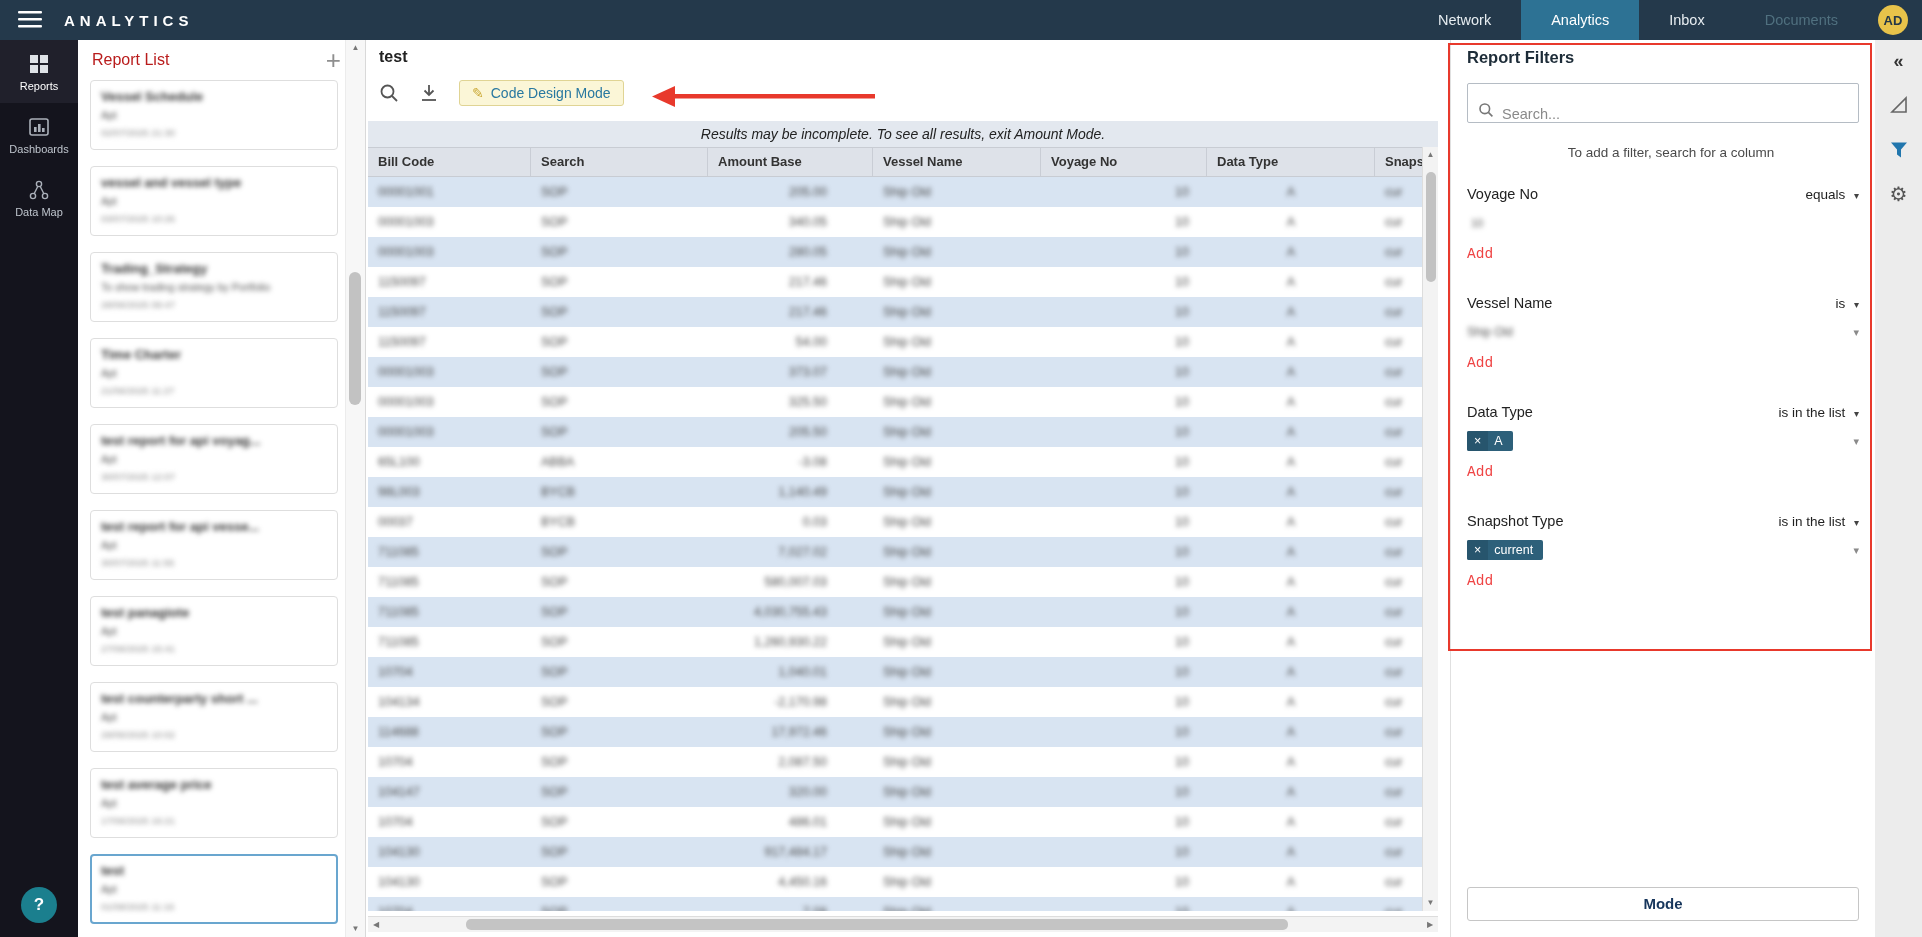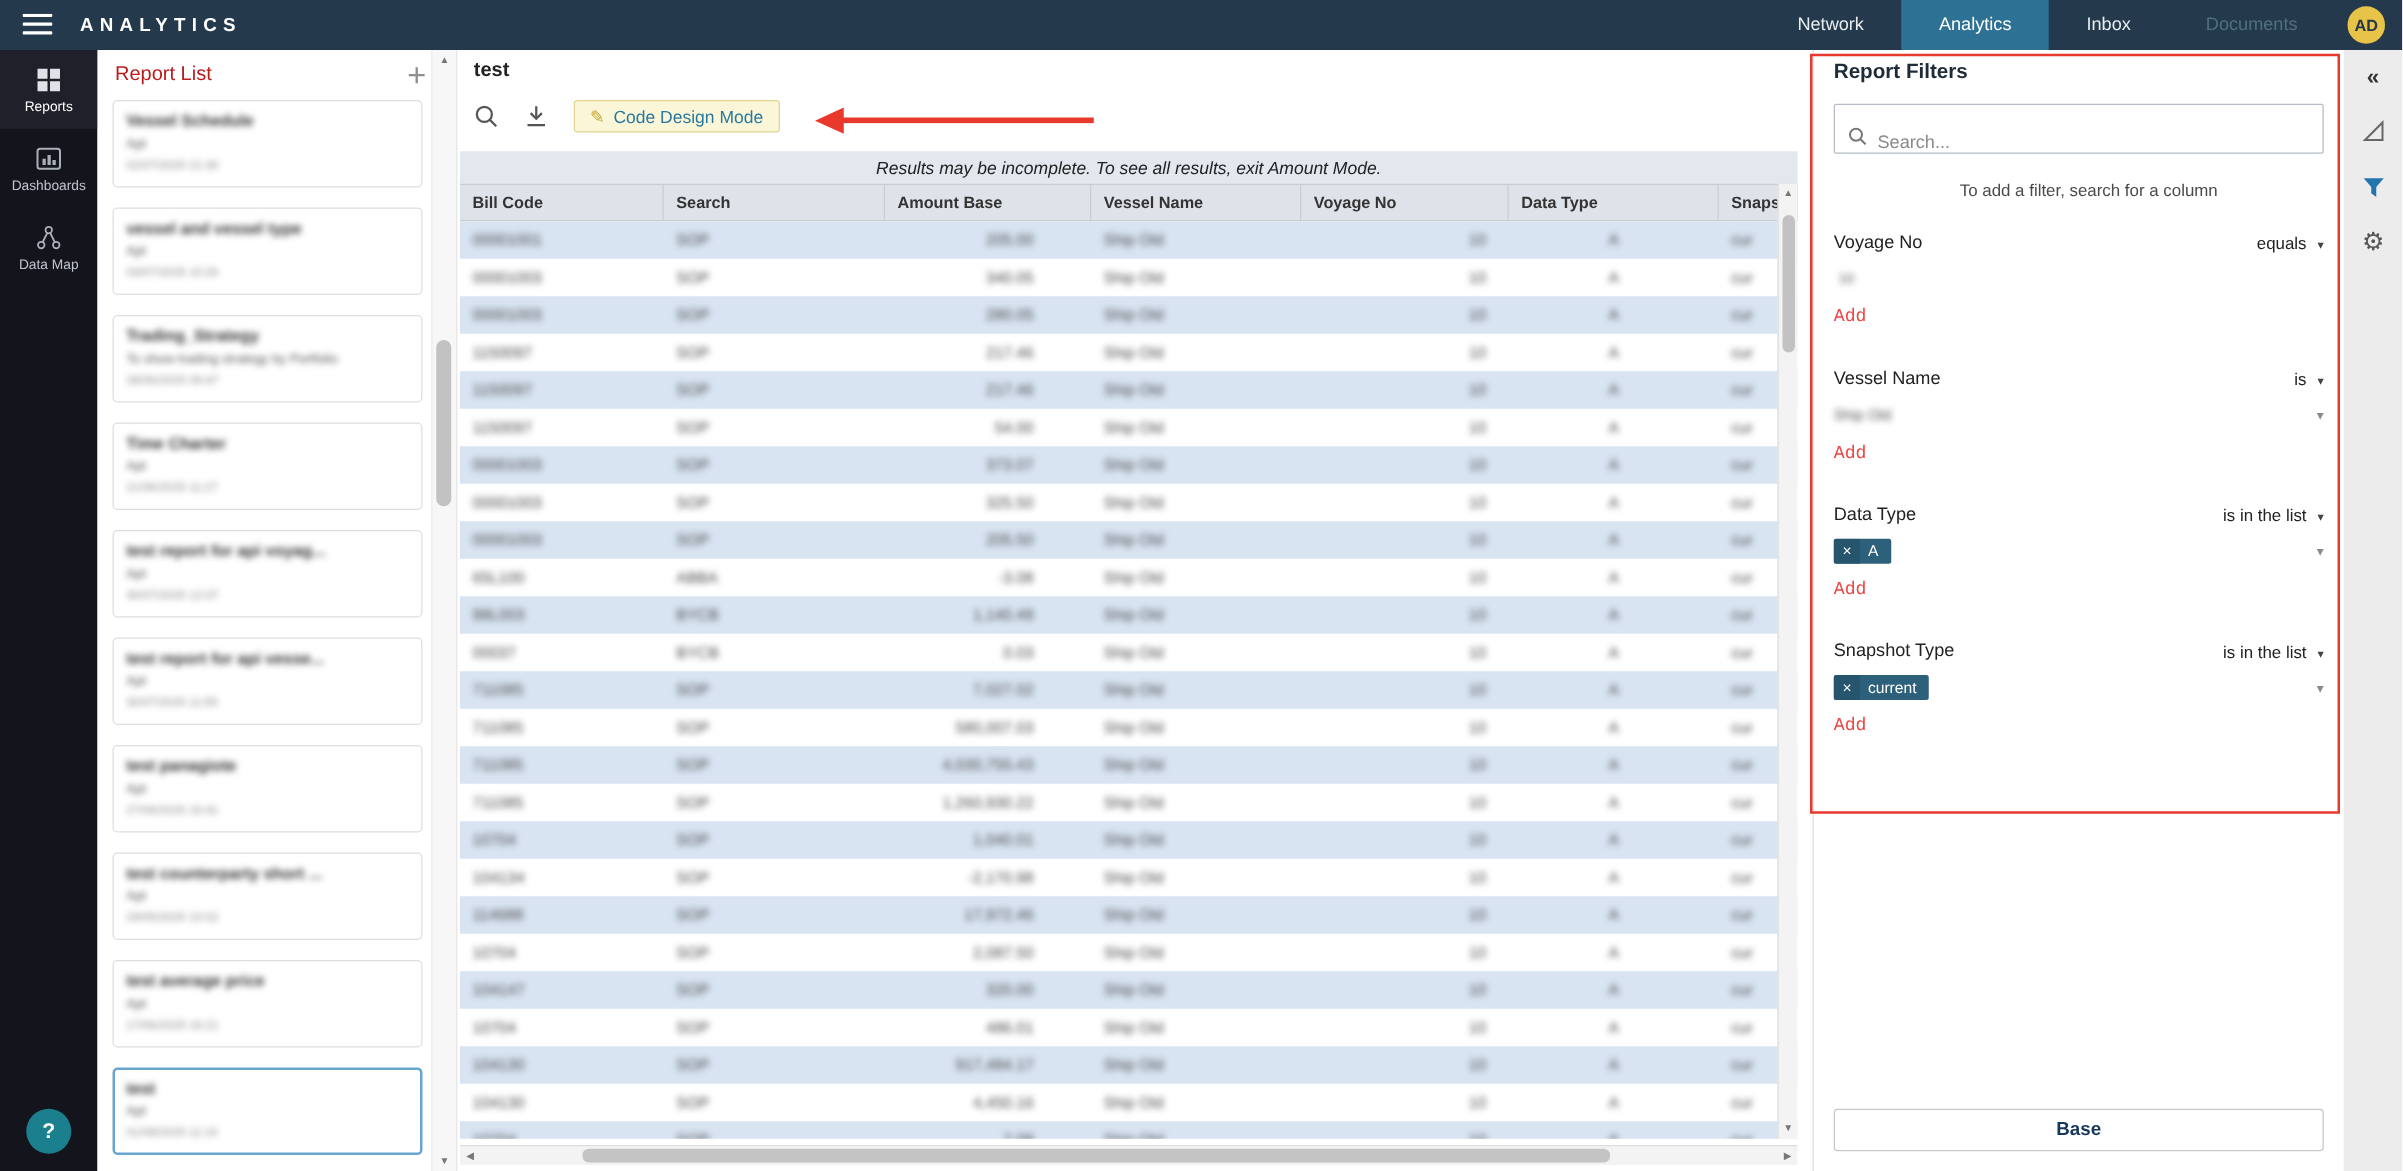--- a/index.html
+++ b/index.html
@@ -550,21 +550,21 @@
           </div><div class="fg-value">
             <span class="chips">
               <span class="chip">
                 <span class="chip-x">×</span>
                 <span class="chip-label">current</span>
               </span>
             </span>
             <span class="caret gray">▾</span>
           </div><div class="fg-add">Add</div></div>
       </div>
-    <div class="save-btn">Base</div>
+    <div class="save-btn">Mode</div>
   </aside>
 
   <aside class="right-strip">
     <div class="collapse-ic">«</div>
     <div class="strip-icon">
       <svg width="22" height="22" viewBox="0 0 22 22">
           <polygon points="4,18 18,18 18,4" fill="none" stroke="#666" stroke-width="1.6"></polygon>
         </svg>
     </div>
     <div class="strip-icon">

